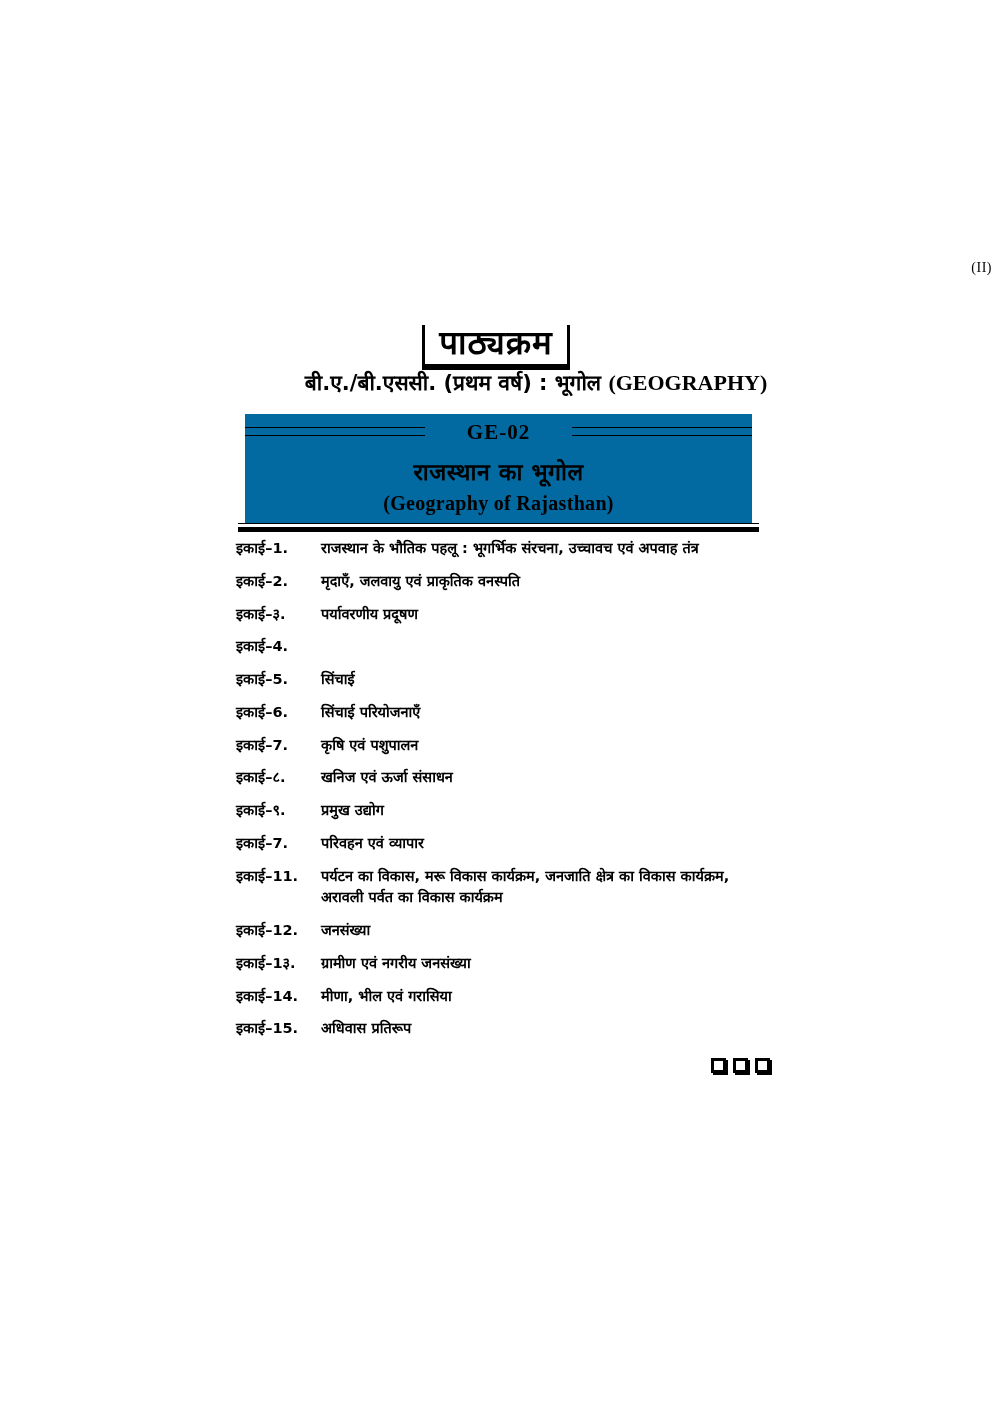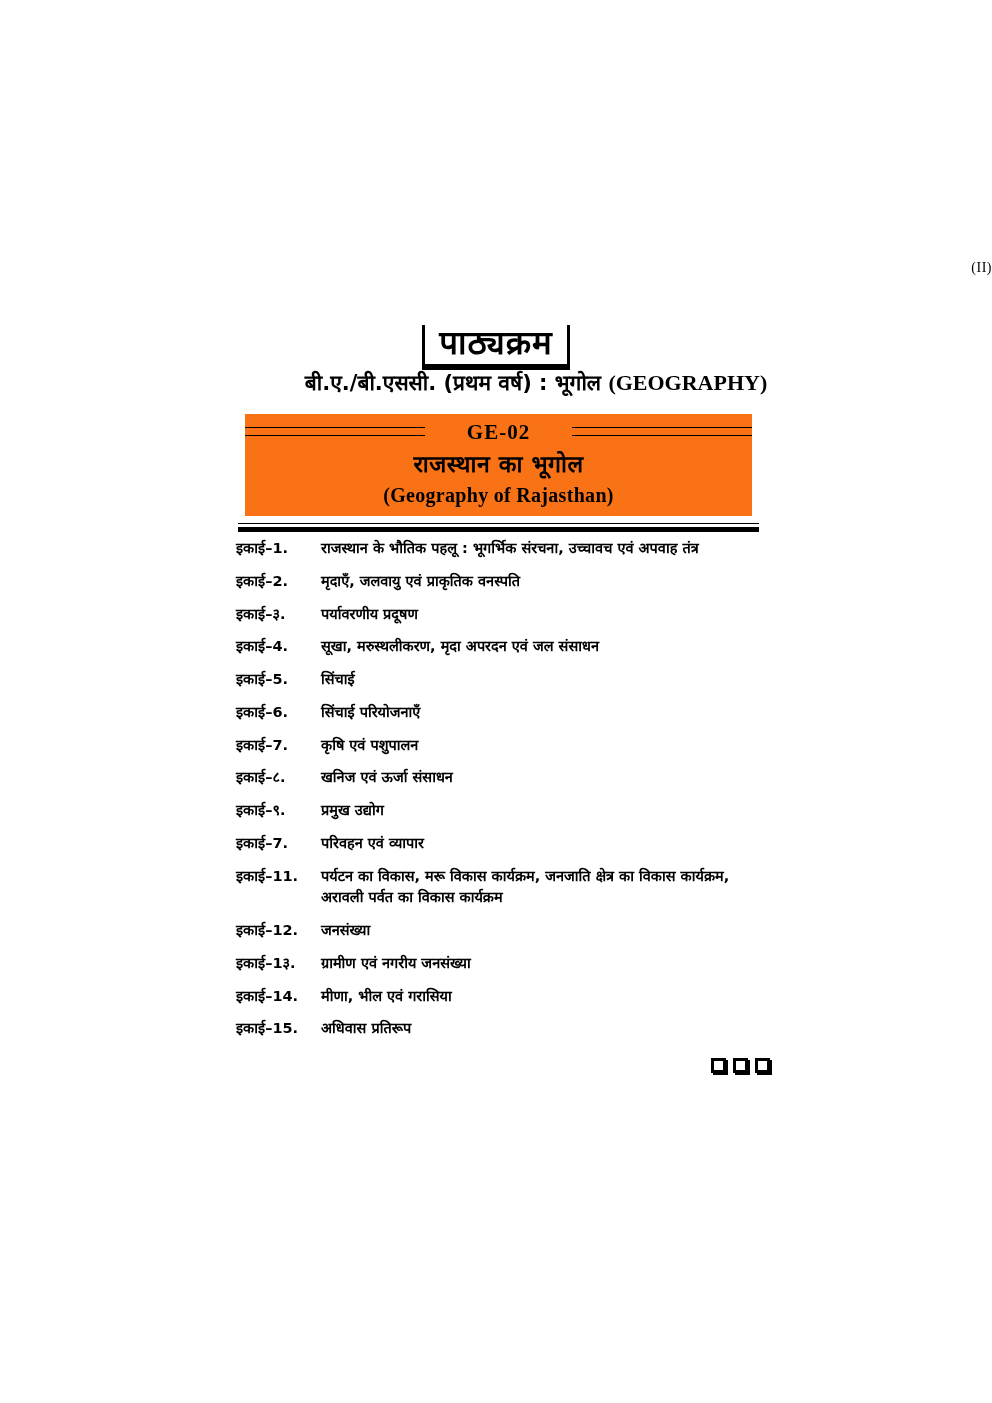--- a/index.html
+++ b/index.html
@@ -79,21 +79,21 @@
     font-size: 22px;
     font-weight: 700;
   }
 
   
   .code-band {
     position: absolute;
     left: 245px;
     top: 414px;
     width: 507px;
-    background: #f97316;
+    background: #0369a1;
     padding: 0 0 2px 0;
     box-sizing: border-box;
   }
   .code-row {
     position: relative;
     height: 34px;
   }
   .code-text {
     position: absolute;
     left: 0; right: 0;
@@ -116,20 +116,21 @@
   .rule-right { right: 0px; width: 180px; }
 
   .band-hindi {
     text-align: center;
     font-family: "DejaVu Sans", sans-serif;
     font-size: 23px;
     font-weight: 700;
     line-height: 1.25;
     padding-top: 2px;
     letter-spacing: 0.5px;
+    margin-top: 8px;
   }
   .band-english {
     text-align: center;
     font-family: "Liberation Serif", "DejaVu Serif", serif;
     font-size: 20px;
     font-weight: 700;
     line-height: 1.35;
     padding-top: 3px;
     padding-bottom: 5px;
     letter-spacing: 0.3px;
@@ -239,21 +240,20 @@
       <div class="unit">
         <div class="unit-label">इकाई–2.</div>
         <div class="unit-text">मृदाएँ, जलवायु एवं प्राकृतिक वनस्पति</div>
       </div>
       <div class="unit">
         <div class="unit-label">इकाई–३.</div>
         <div class="unit-text">पर्यावरणीय प्रदूषण</div>
       </div>
       <div class="unit">
         <div class="unit-label">इकाई–4.</div>
-        <div class="unit-text">सूखा, मरुस्थलीकरण, मृदा अपरदन एवं जल संसाधन</div>
       </div>
       <div class="unit">
         <div class="unit-label">इकाई–5.</div>
         <div class="unit-text">सिंचाई</div>
       </div>
       <div class="unit">
         <div class="unit-label">इकाई–6.</div>
         <div class="unit-text">सिंचाई परियोजनाएँ</div>
       </div>
       <div class="unit">

